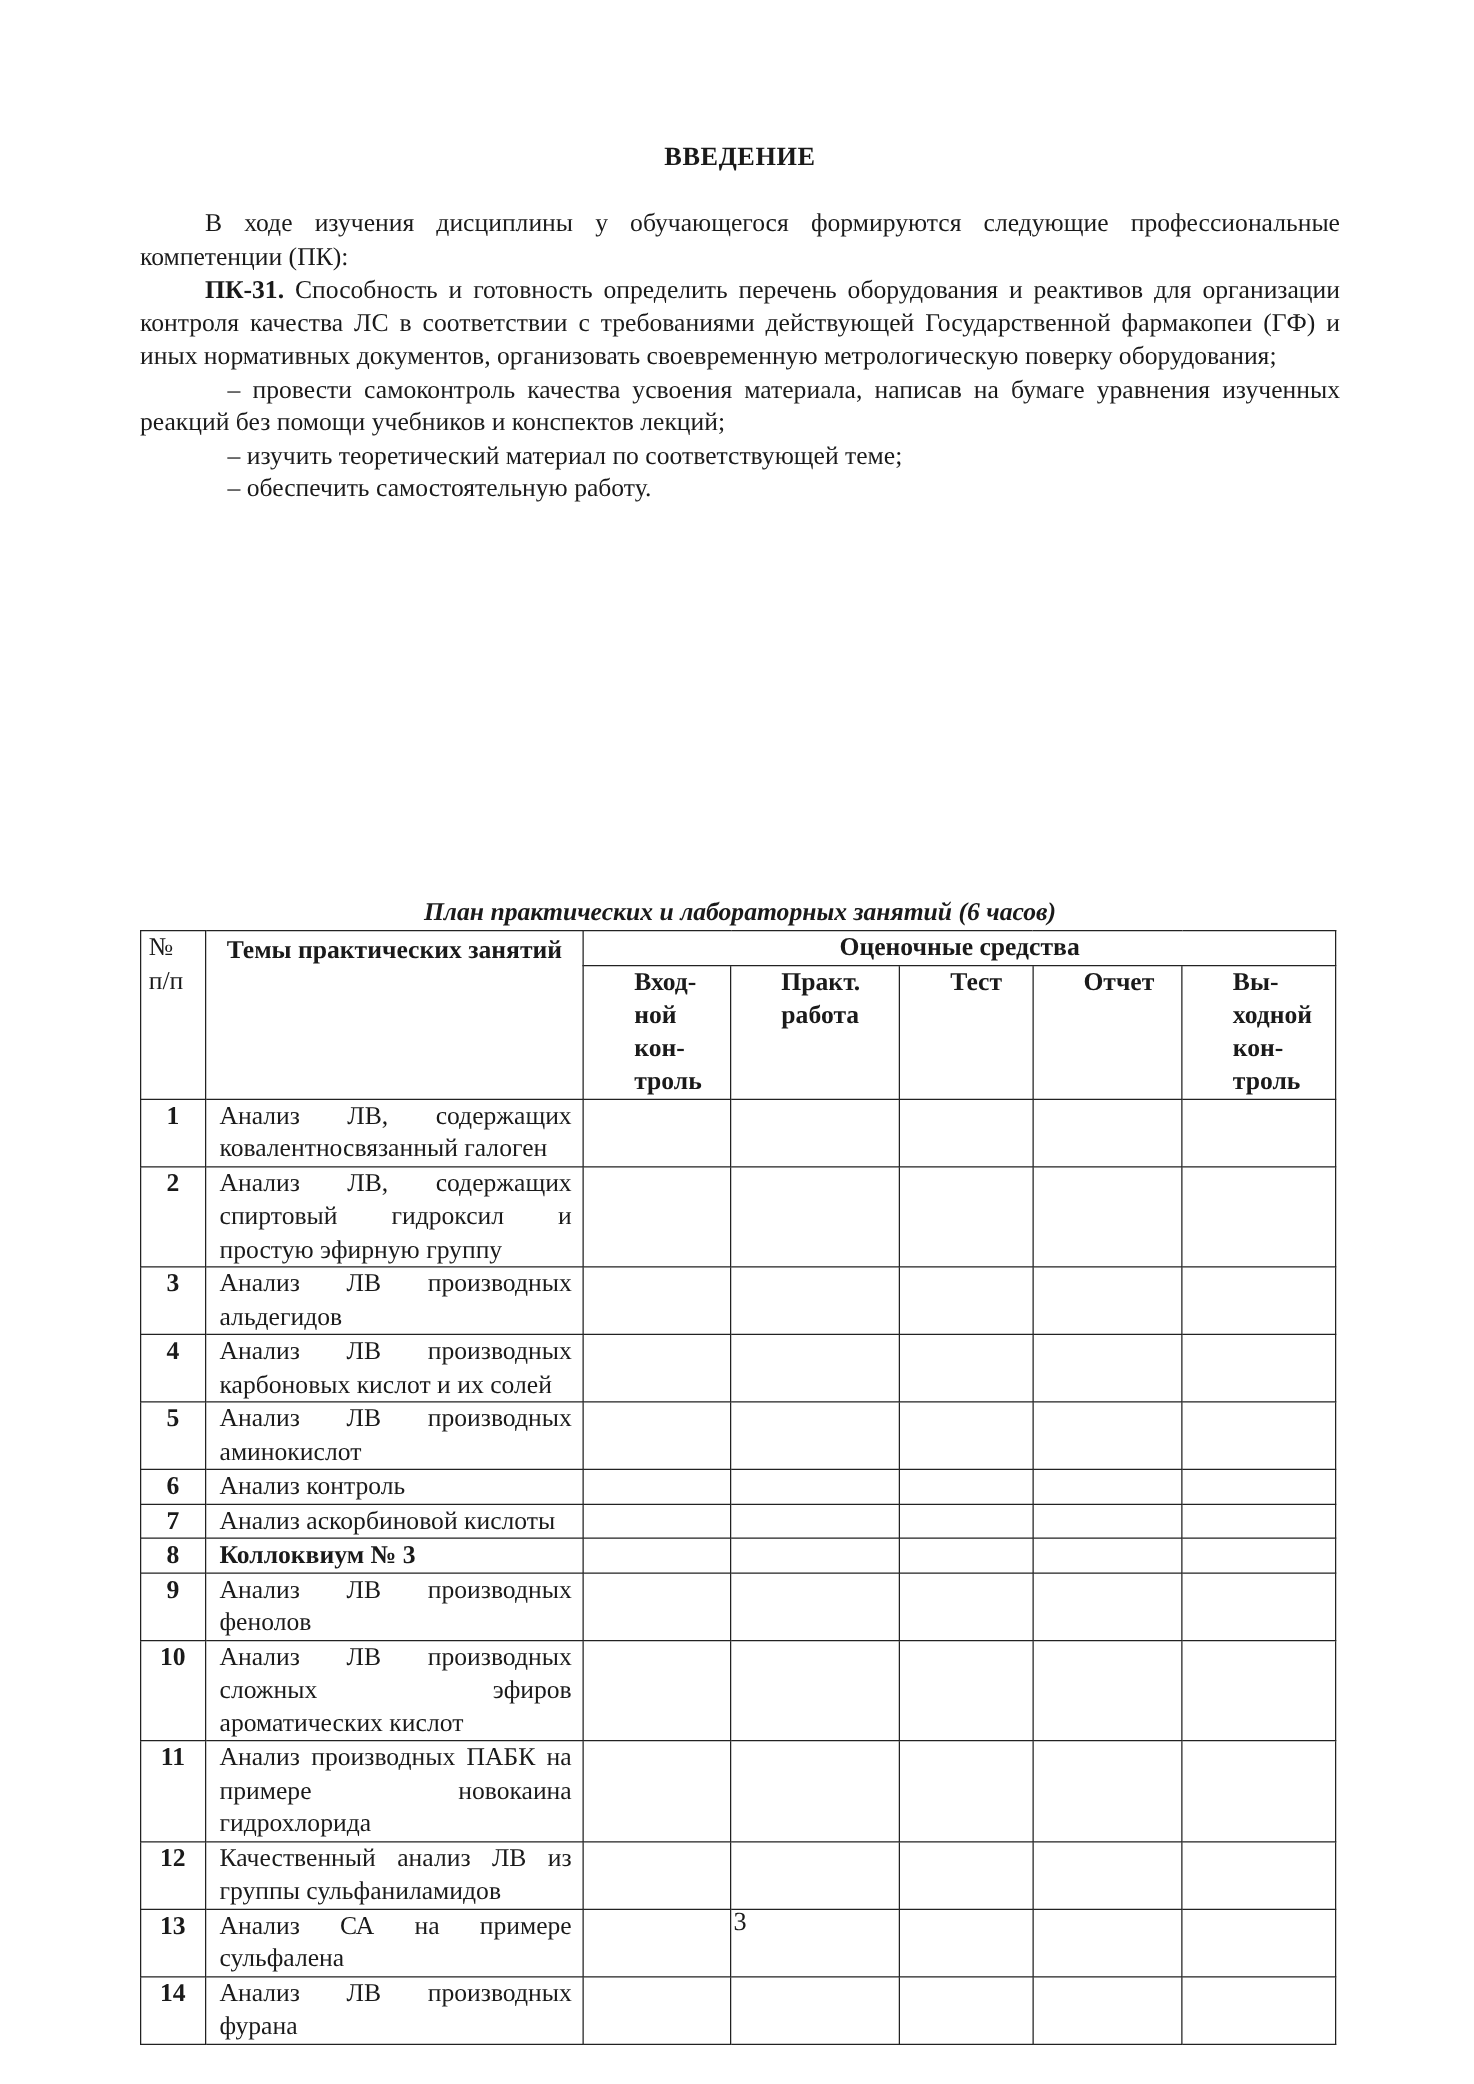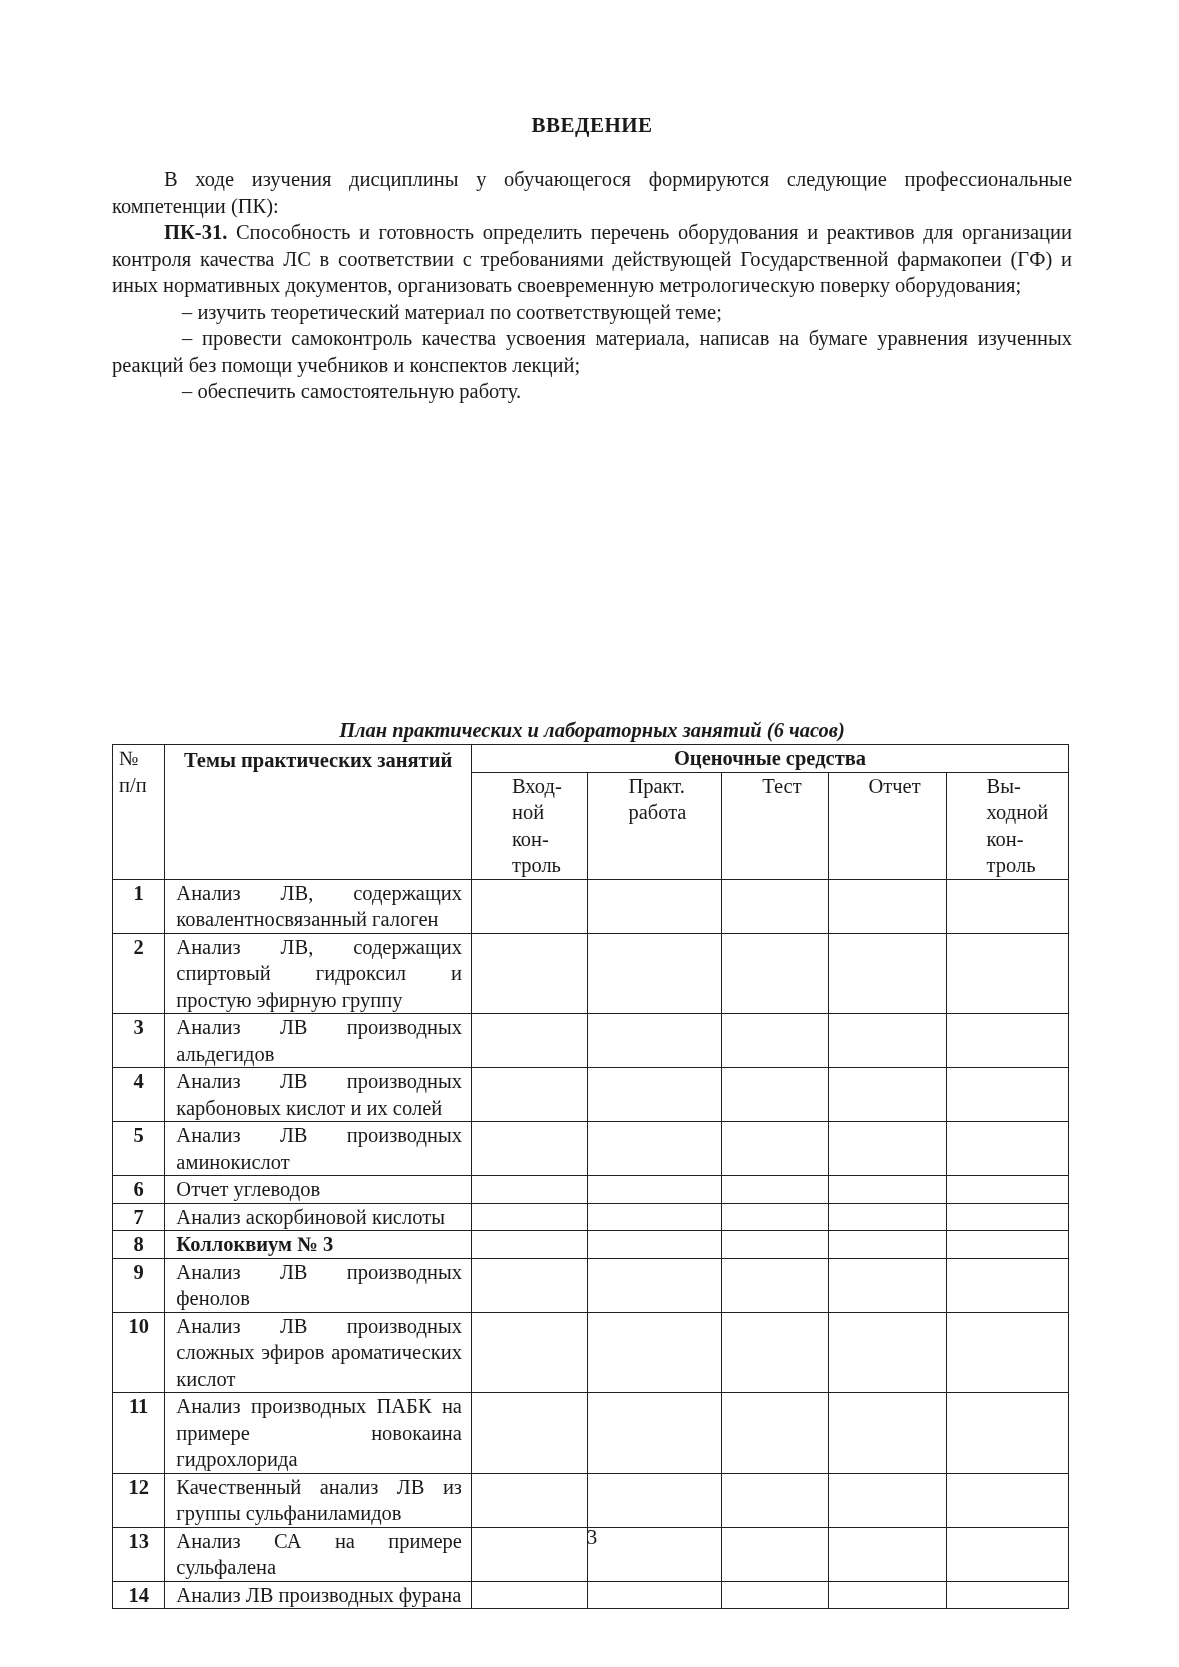--- a/index.html
+++ b/index.html
@@ -19,35 +19,35 @@
                  font-size: 20.5px; font-weight: bold; font-style: italic; }
   table { position: absolute; top: 744px; left: 0; width: 957px; border-collapse: collapse;
           font-size: 20.5px; line-height: 26.5px; }
   td, th { border: 1.3px solid #222; vertical-align: top; padding: 0 8px; font-weight: normal; }
   th.group { font-weight: bold; text-align: center; margin-top: 39px; }
   th.topics { font-weight: bold; text-align: center; padding-top: 2px; }
   td.num { font-weight: bold; text-align: center; padding: 0; width: 66px; }
   td.topic { text-align: justify; width: 364px; padding-left: 11px; padding-right: 9px; }
   td.topic.bold { font-weight: bold; text-align: left; }
   .c1 { width: 82px; } .c2 { width: 107px; } .c3 { width: 72px; } .c4 { width: 83px; } .c5 { width: 83px; }
-  th.sub { text-align: left; font-weight: normal; padding-left: 40px; }
+  th.sub { text-align: left; font-weight: bold; padding-left: 40px; }
   th.numhead { text-align: left; font-weight: normal; padding-left: 6px; }
   .page-number { position: absolute; top: 1525px; left: 0; width: 960px; text-align: center; font-size: 21px; }
 </style>
 </head>
 <body>
 
 <div class="page">
   <h1>ВВЕДЕНИЕ</h1>
 
   <div class="body-text">
     <p class="ind1">В ходе изучения дисциплины у обучающегося формируются следующие профессиональные компетенции (ПК):</p>
     <p class="ind1"><span class="bold">ПК-31.</span> <span>Способность и готовность определить перечень оборудования и реактивов для организации контроля качества ЛС в соответствии с требованиями действующей Государственной фармакопеи (ГФ) и иных нормативных документов, организовать своевременную метрологическую поверку оборудования;</span></p>
+    <p class="bullet">– провести самоконтроль качества усвоения материала, написав на бумаге уравнения изученных реакций без помощи учебников и конспектов лекций;</p>
     <p class="bullet">– изучить теоретический материал по соответствующей теме;</p>
-    <p class="bullet">– провести самоконтроль качества усвоения материала, написав на бумаге уравнения изученных реакций без помощи учебников и конспектов лекций;</p>
     <p class="bullet">– обеспечить самостоятельную работу.</p>
   </div>
 
   <div class="table-title">План практических и лабораторных занятий (6 часов)</div>
 
   <table>
     <thead>
       <tr>
         <th rowspan="2" class="numhead">№ п/п</th>
         <th rowspan="2" class="topics">Темы практических занятий</th>
@@ -102,21 +102,21 @@
           <td class="num">5</td>
           <td class="topic">Анализ ЛВ  производных аминокислот</td>
           <td></td>
           <td></td>
           <td></td>
           <td></td>
           <td></td>
         </tr>
         <tr>
           <td class="num">6</td>
-          <td class="topic">Отчет углеводов</td>
+          <td class="topic">Анализ контроль</td>
           <td></td>
           <td></td>
           <td></td>
           <td></td>
           <td></td>
         </tr>
         <tr>
           <td class="num">7</td>
           <td class="topic">Анализ аскорбиновой кислоты</td>
           <td></td>

